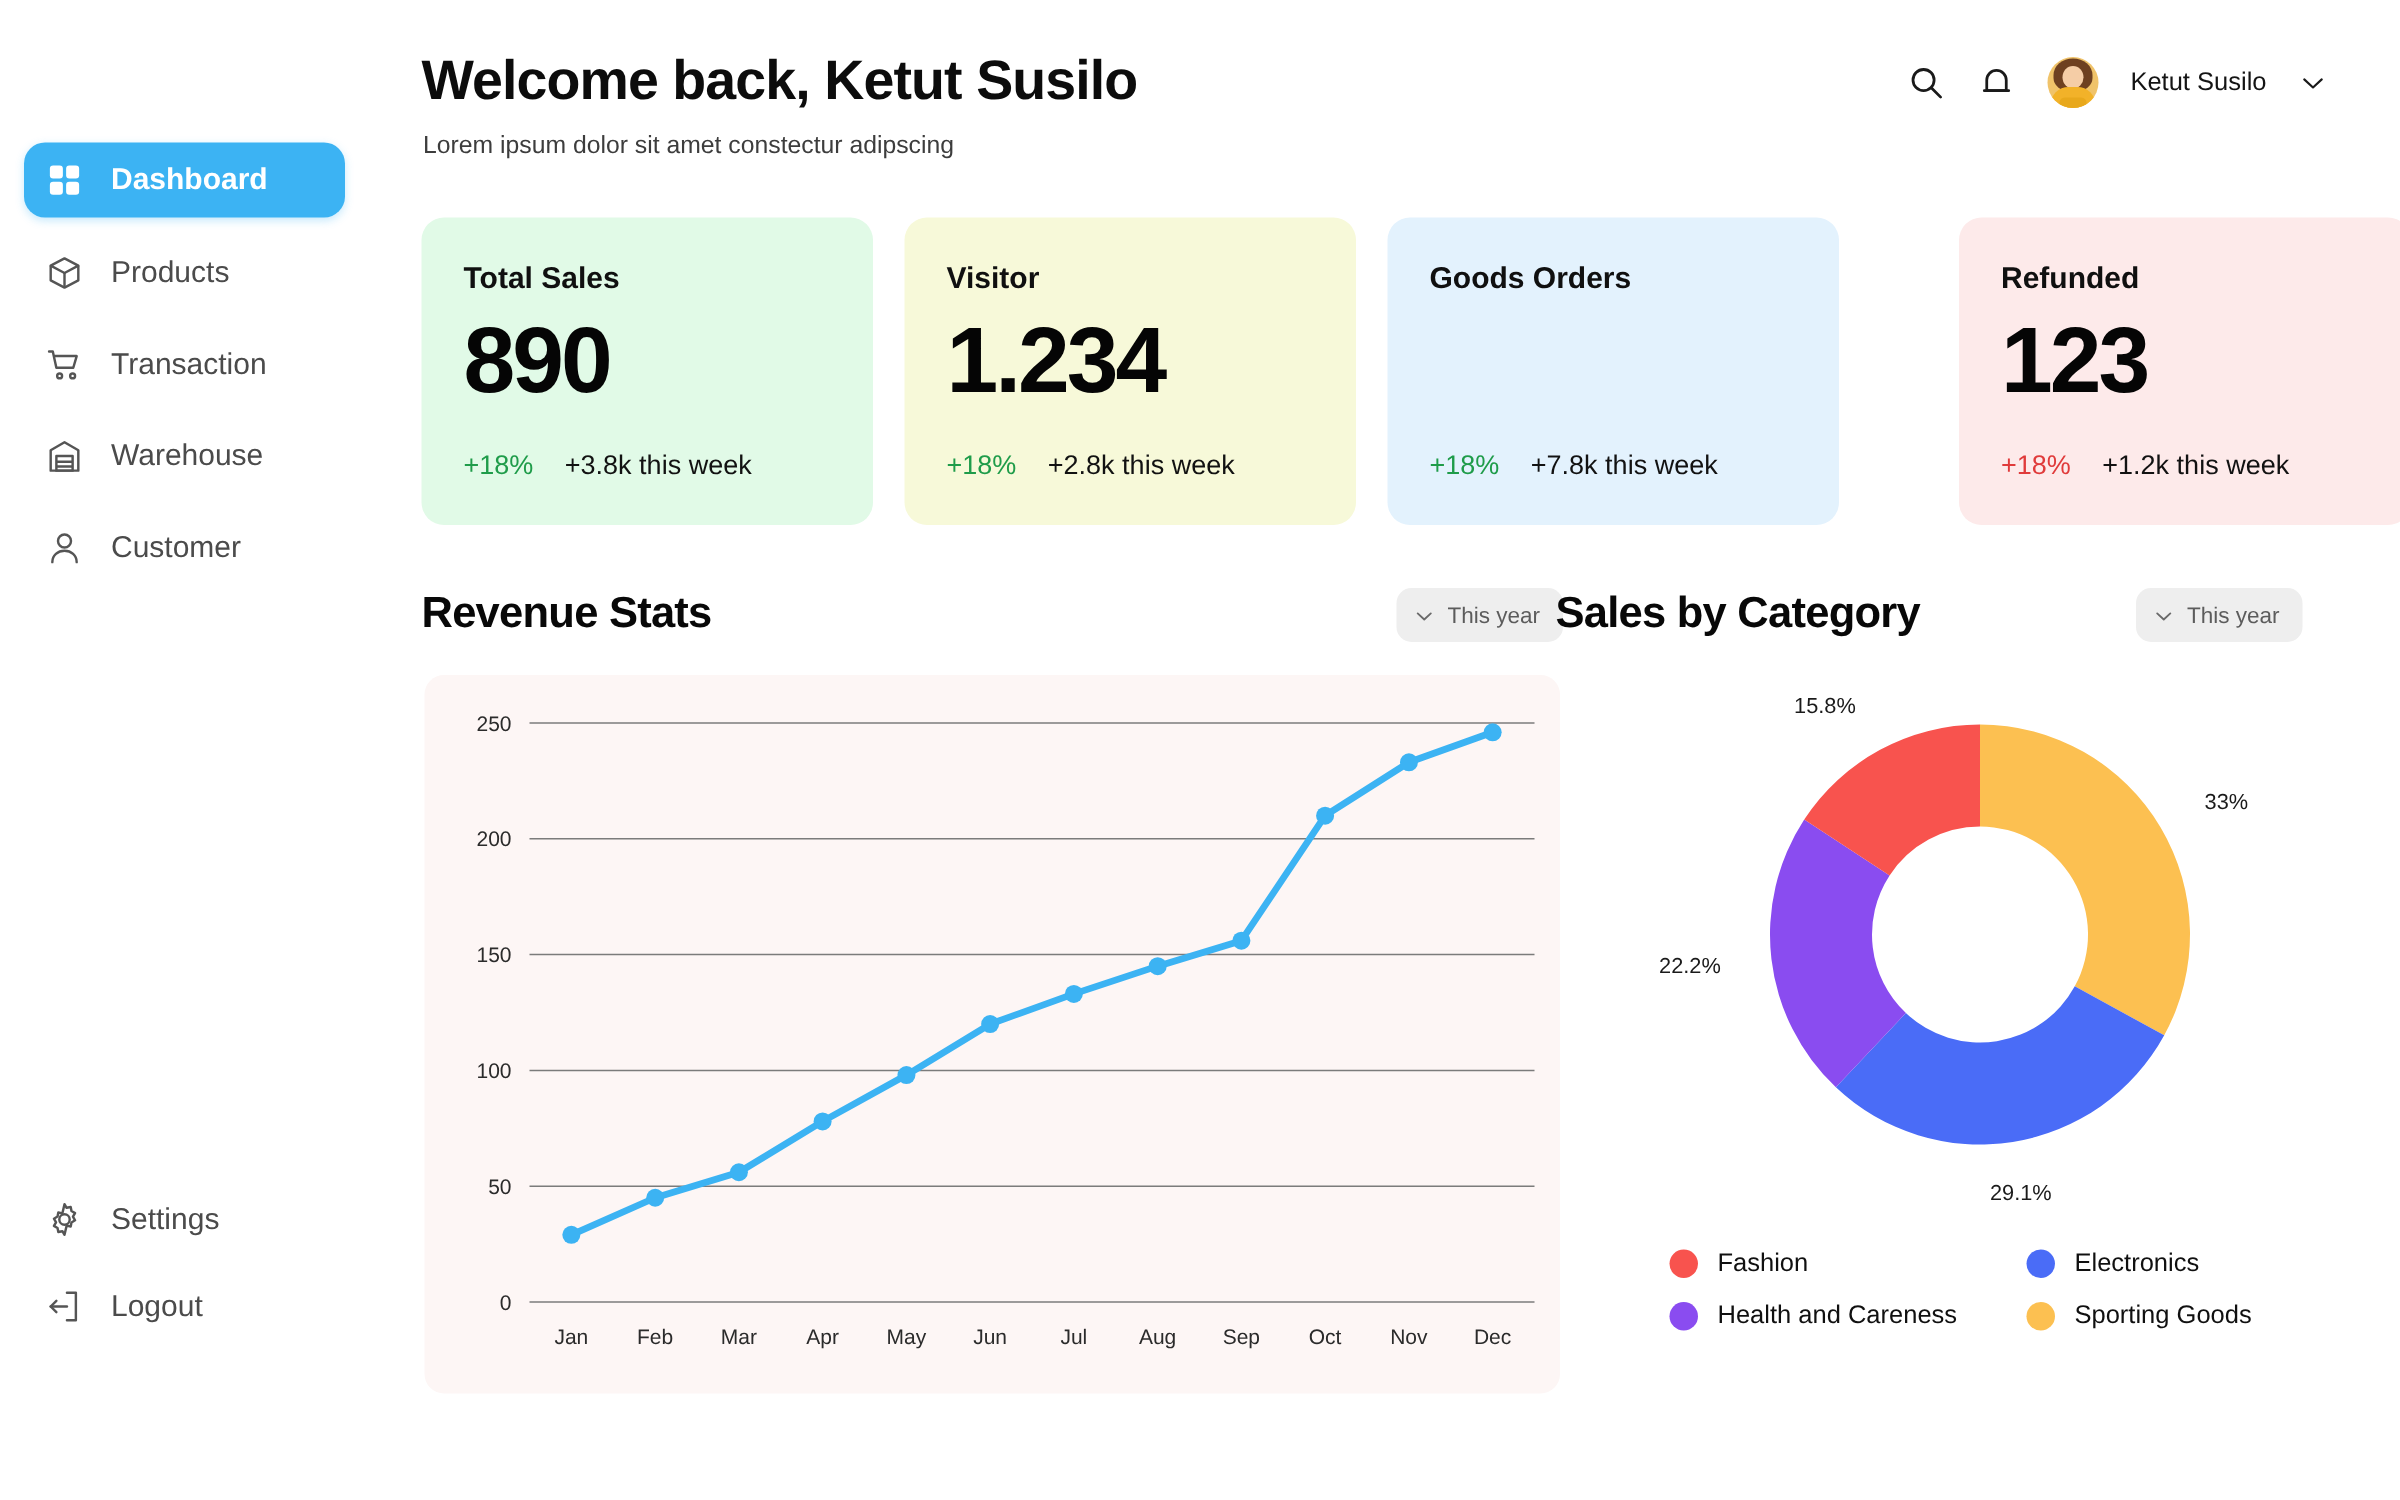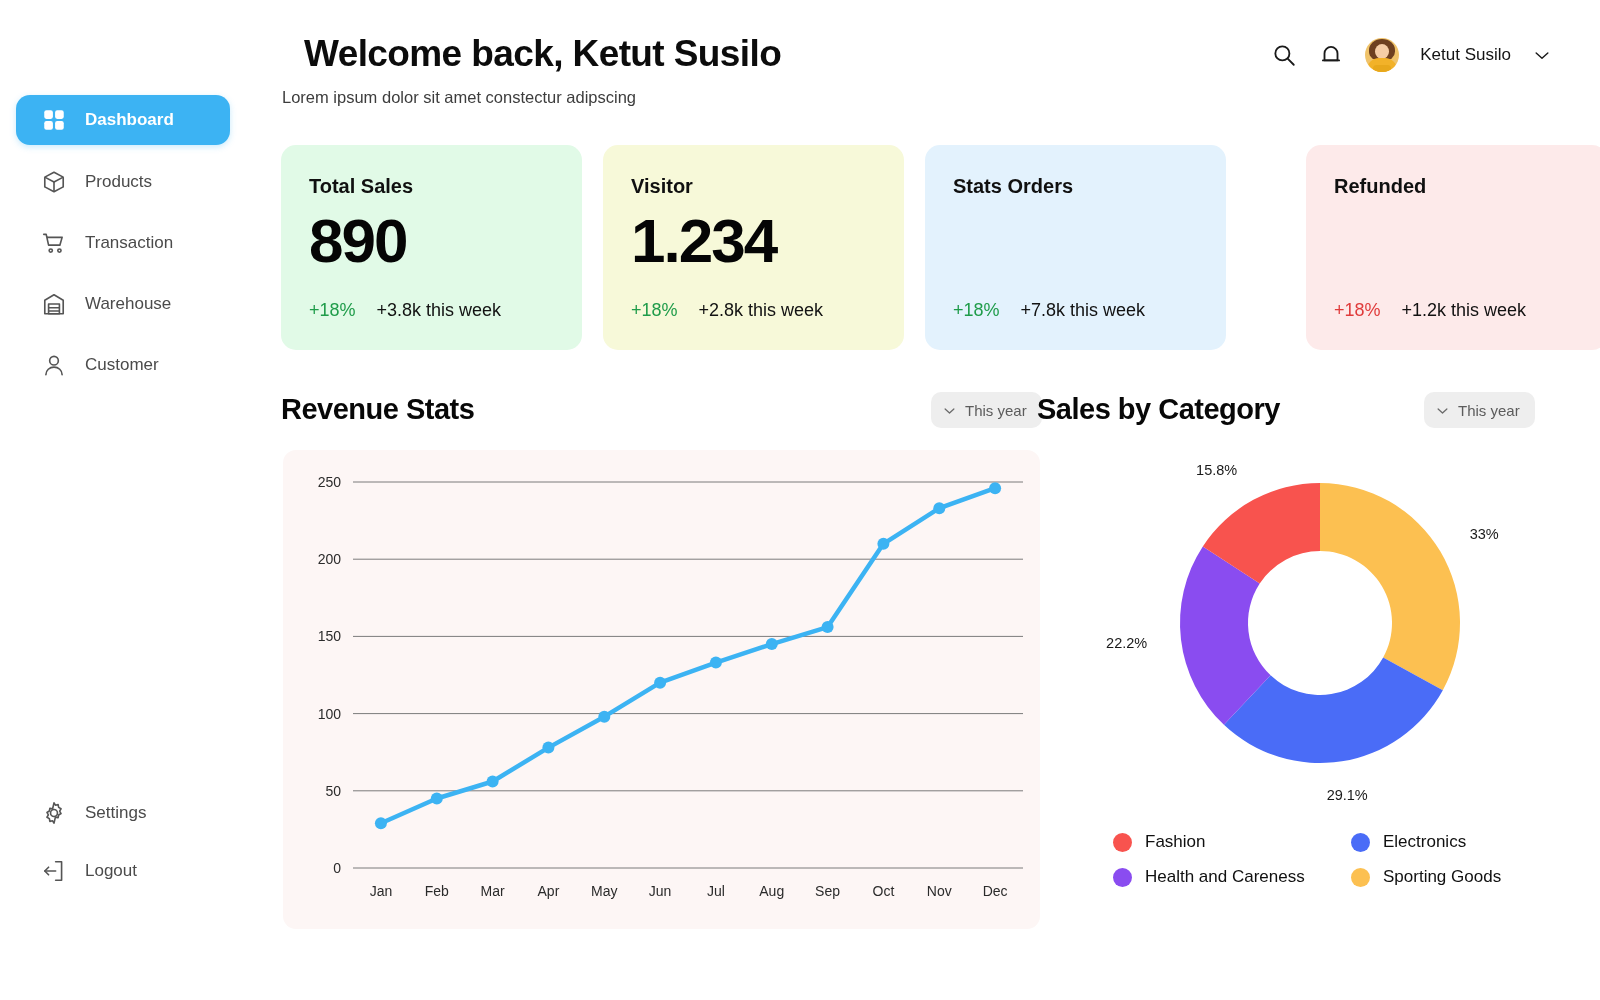--- a/index.html
+++ b/index.html
@@ -15,38 +15,38 @@
   
   #sidebar {
     position: absolute; left: 0; top: 0;
     width: 262px; height: 1000px;
     background: #ffffff;
   }
   .nav-item {
     position: absolute; left: 16px;
     width: 214px; height: 50px;
     display: flex; align-items: center;
-    gap: 18px; padding-left: 25px;
+    gap: 18px; padding-left: 14px;
     border-radius: 14px;
-    color: #4b4b4b; font-size: 17px; text-align: center;
+    color: #4b4b4b; font-size: 20px; text-align: center;
   }
   .nav-item.active {
     background: #3cb3f3;
     color: #ffffff;
     font-weight: bold;
     box-shadow: 0 2px 6px rgba(60,179,243,.28);
   }
   .nav-ico { width: 26px; height: 26px; display: block; flex: 0 0 26px; }
   .nav-ico svg { display: block; width: 26px; height: 26px; }
 
   
   #page-title {
     position: absolute; left: 281px; top: 33px;
     font-size: 37px; font-weight: bold; letter-spacing: -0.6px;
-    color: #0c0c0c; white-space: nowrap; margin-left: 23px;
+    color: #0c0c0c; white-space: nowrap;
   }
   #page-subtitle {
     position: absolute; left: 282px; top: 88px;
     font-size: 16.5px; color: #3d3d3d; white-space: nowrap;
   }
   #header-right {
     position: absolute; right: 48px; top: 38px;
     display: flex; align-items: center; gap: 21px;
   }
   .hicon { width: 26px; height: 26px; }
@@ -259,29 +259,30 @@
   <div class="stat-card" id="card-1" style="left: 603px; background: rgb(247, 249, 217);">
     <div class="stat-label">Visitor</div>
     <div class="stat-value">1.234</div>
     <div class="stat-foot">
       <span class="stat-delta" id="delta-1" style="color: rgb(31, 156, 74);">+18%</span>
       <span class="stat-note">+2.8k this week</span>
     </div>
   </div>
 
   <div class="stat-card" id="card-2" style="left: 925px; background: rgb(227, 242, 253);">
-    <div class="stat-label">Stats Orders</div>
+    <div class="stat-label">Goods Orders</div>
     <div class="stat-foot">
       <span class="stat-delta" id="delta-2" style="color: rgb(31, 156, 74);">+18%</span>
       <span class="stat-note">+7.8k this week</span>
     </div>
   </div>
 
   <div class="stat-card" id="card-3" style="left: 1306px; background: rgb(253, 234, 234);">
     <div class="stat-label">Refunded</div>
+    <div class="stat-value">123</div>
     <div class="stat-foot">
       <span class="stat-delta" id="delta-3" style="color: rgb(224, 59, 59);">+18%</span>
       <span class="stat-note">+1.2k this week</span>
     </div>
   </div>
 
   <div class="section-title" style="left:281px; top:393px;">Revenue Stats</div>
 
   <div class="year-pill" style="left:931px; top:392px;">
     <span>

